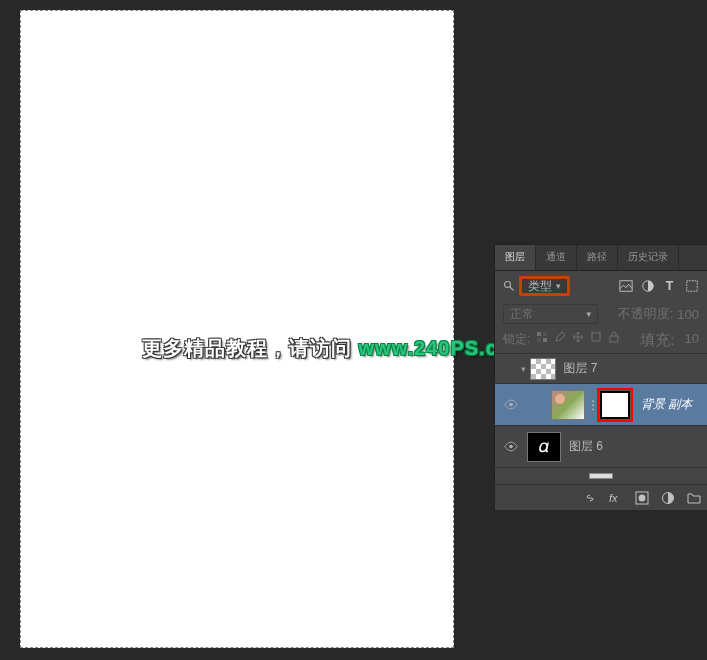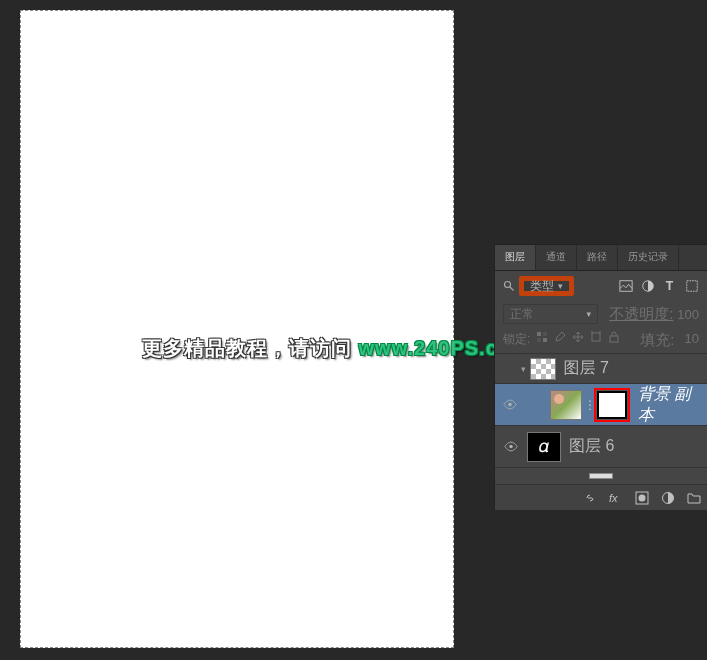--- a/index.html
+++ b/index.html
@@ -75,21 +75,21 @@
     .search-icon {
       width: 12px;
       height: 12px;
       color: #aaa;
     }
     .filter-select {
       display: flex;
       align-items: center;
       gap: 4px;
       background: #3a3a3a;
-      border: 5px solid #c2410c;
+      border: 3px solid #c2410c;
       border-radius: 2px;
       padding: 2px 6px;
       height: 20px;
       cursor: pointer;
       justify-content: center;
     }
     .filter-icons {
       display: flex;
       gap: 8px;
       margin-left: auto;
@@ -110,21 +110,21 @@
     .blend-select {
       display: flex;
       align-items: center;
       gap: 12px;
       border: 1px solid #3a3a3a;
       border-radius: 2px;
       padding: 2px 6px;
       height: 20px;
       width: 95px;
     }
-    .opacity-label { margin-left: auto; font-size: 15px; text-decoration: underline; }
+    .opacity-label { margin-left: auto; font-size: 13px; }
     .opacity-value { margin-left: 4px; font-size: 13px; }
     .lock-row {
       display: flex;
       padding: 4px 8px;
       height: 26px;
       color: #707070;
       gap: 6px;
     }
     .lock-icon { width: 12px; height: 12px; }
     .fill-label { margin-left: auto; font-size: 15px; }
@@ -187,21 +187,21 @@
     }
     .mask-thumb {
       width: 30px;
       height: 28px;
       background: #fff;
       border: 2px solid #000;
       box-shadow: inset 0 0 0 2px #fff;
       display: block;
     }
     .link-icon { width: 8px; margin-left: 2px; color: #ccc; }
-    .layer-name { margin-left: 8px; font-size: 16px; }
+    .layer-name { margin-left: 8px; font-size: 12px; }
     .layer-name.italic { font-style: italic; }
     .indent { margin-left: 28px; }
     .group-toggle { margin-left: -2px; color: #999; font-size: 9px; }
     .nav-strip {
       height: 16px;
       display: flex;
       justify-content: center;
       align-items: center;
     }
     .nav-indicator {

